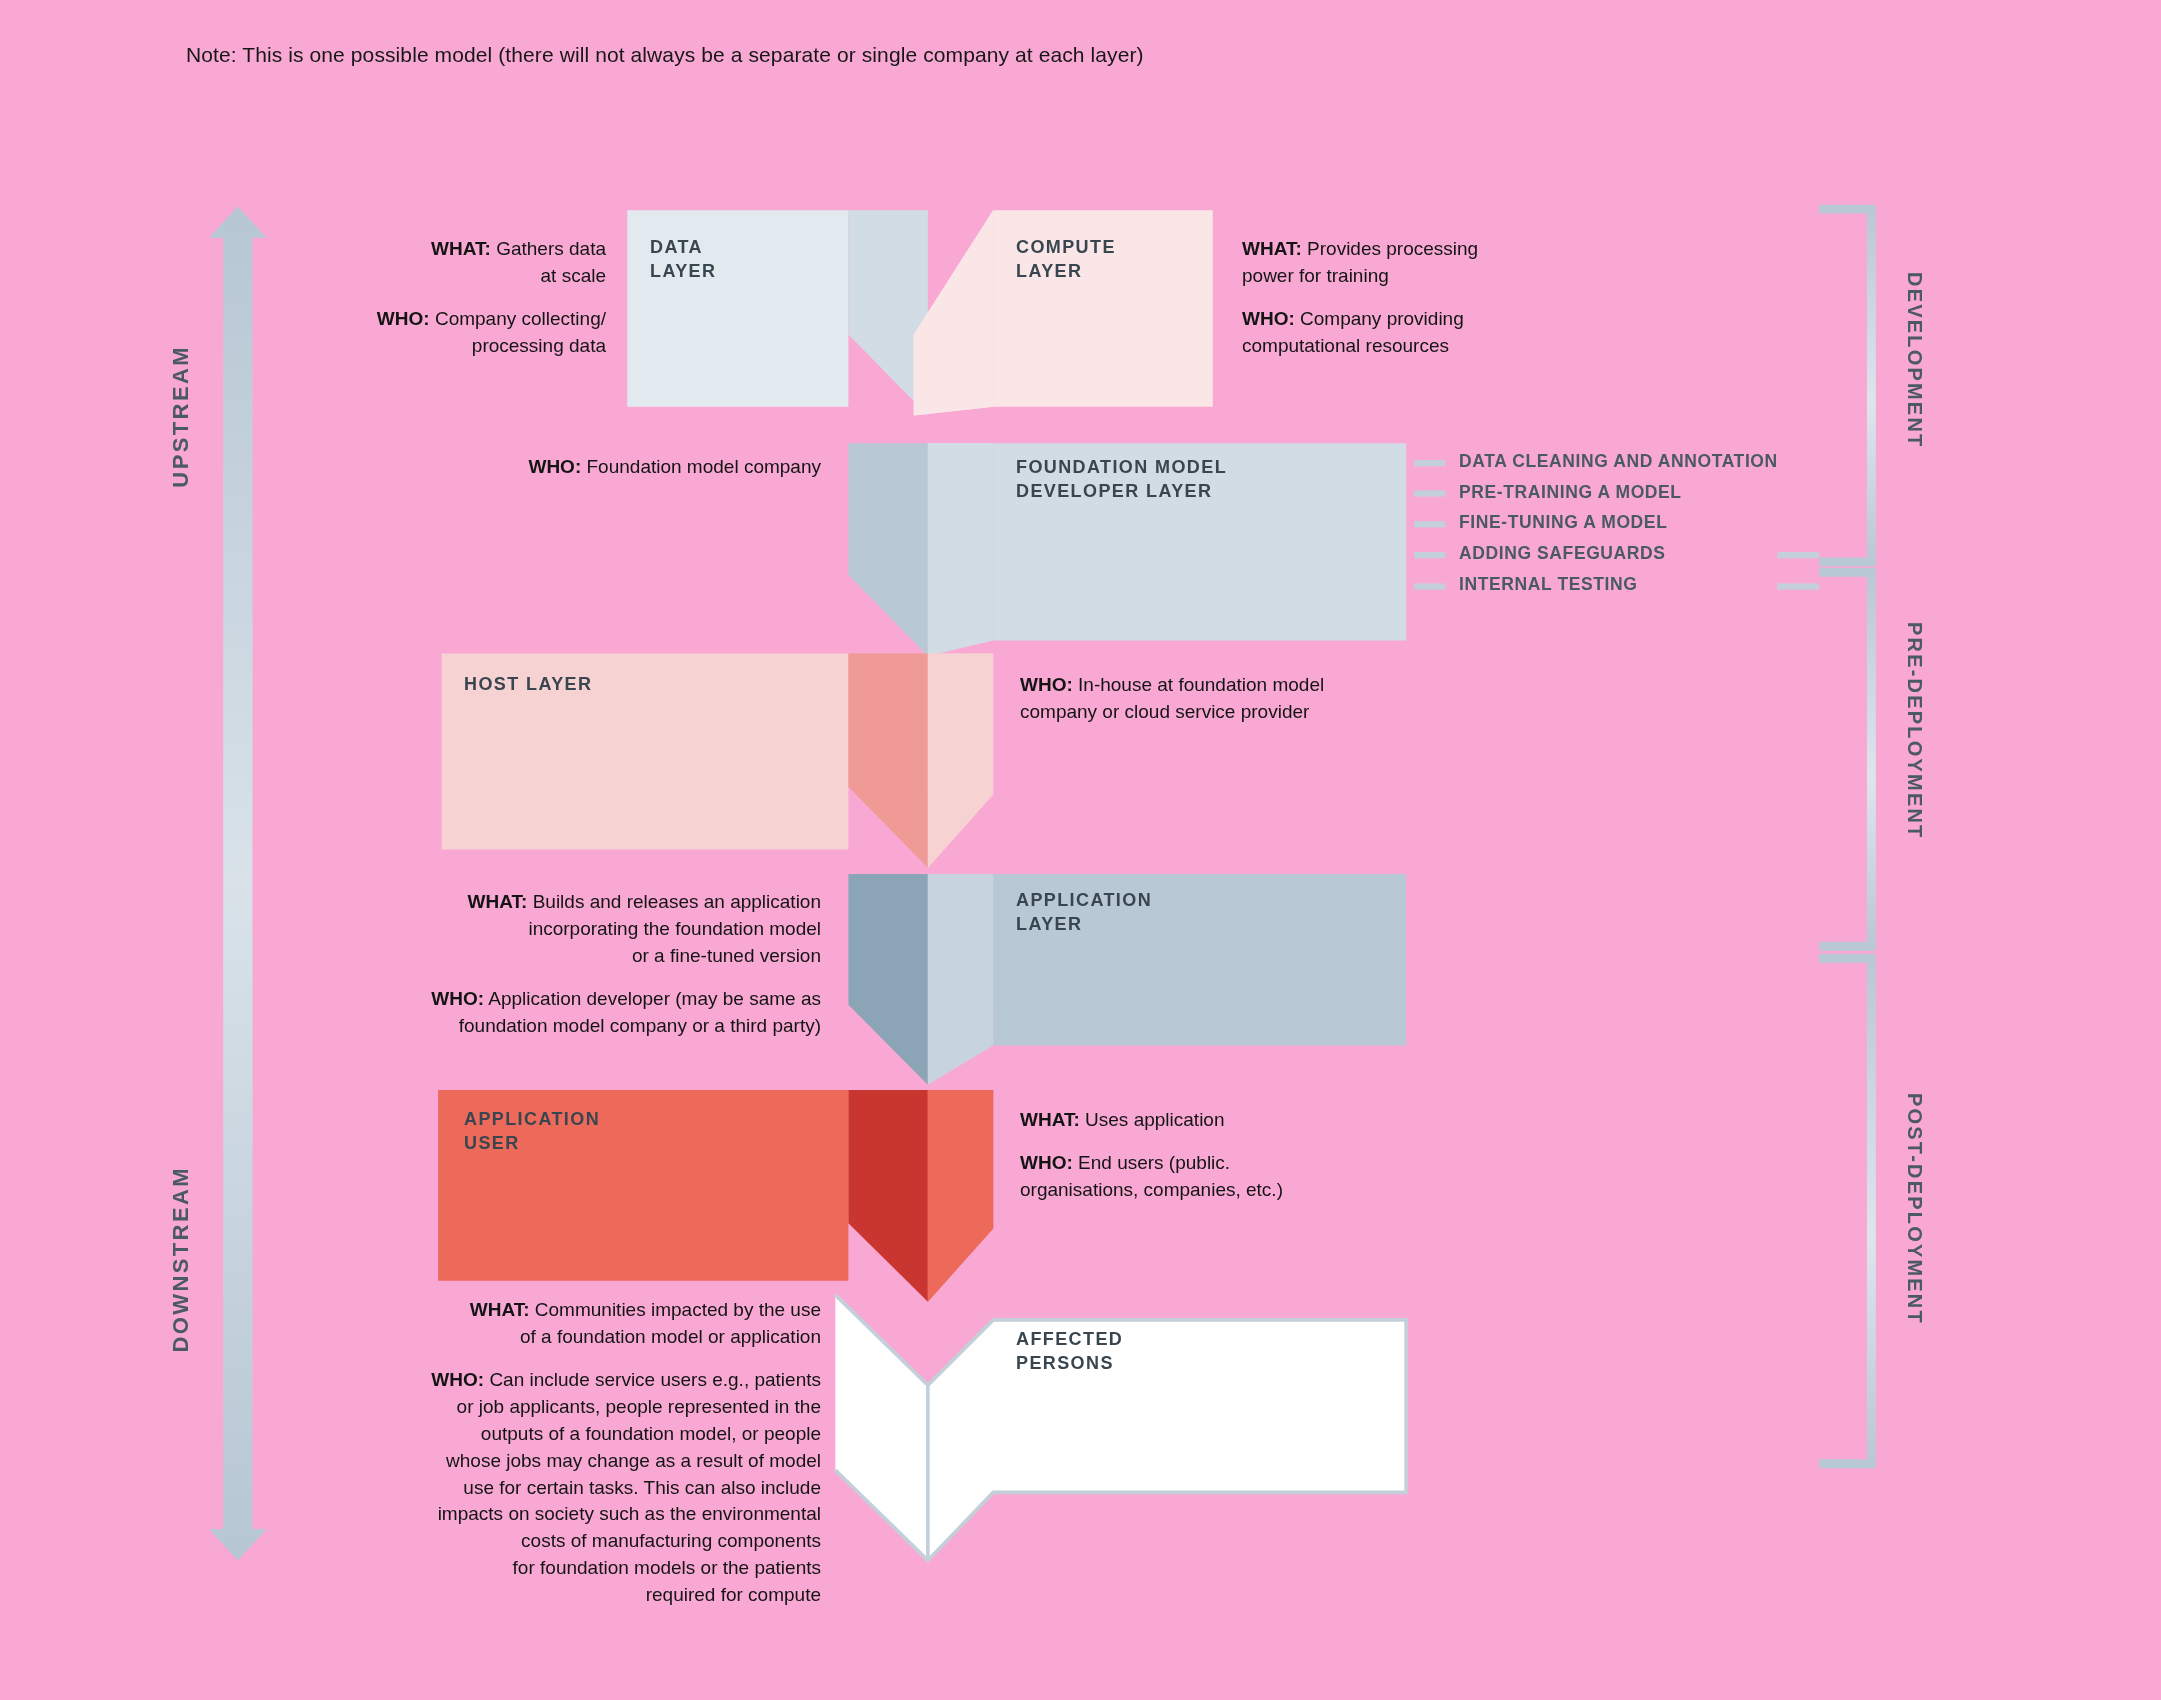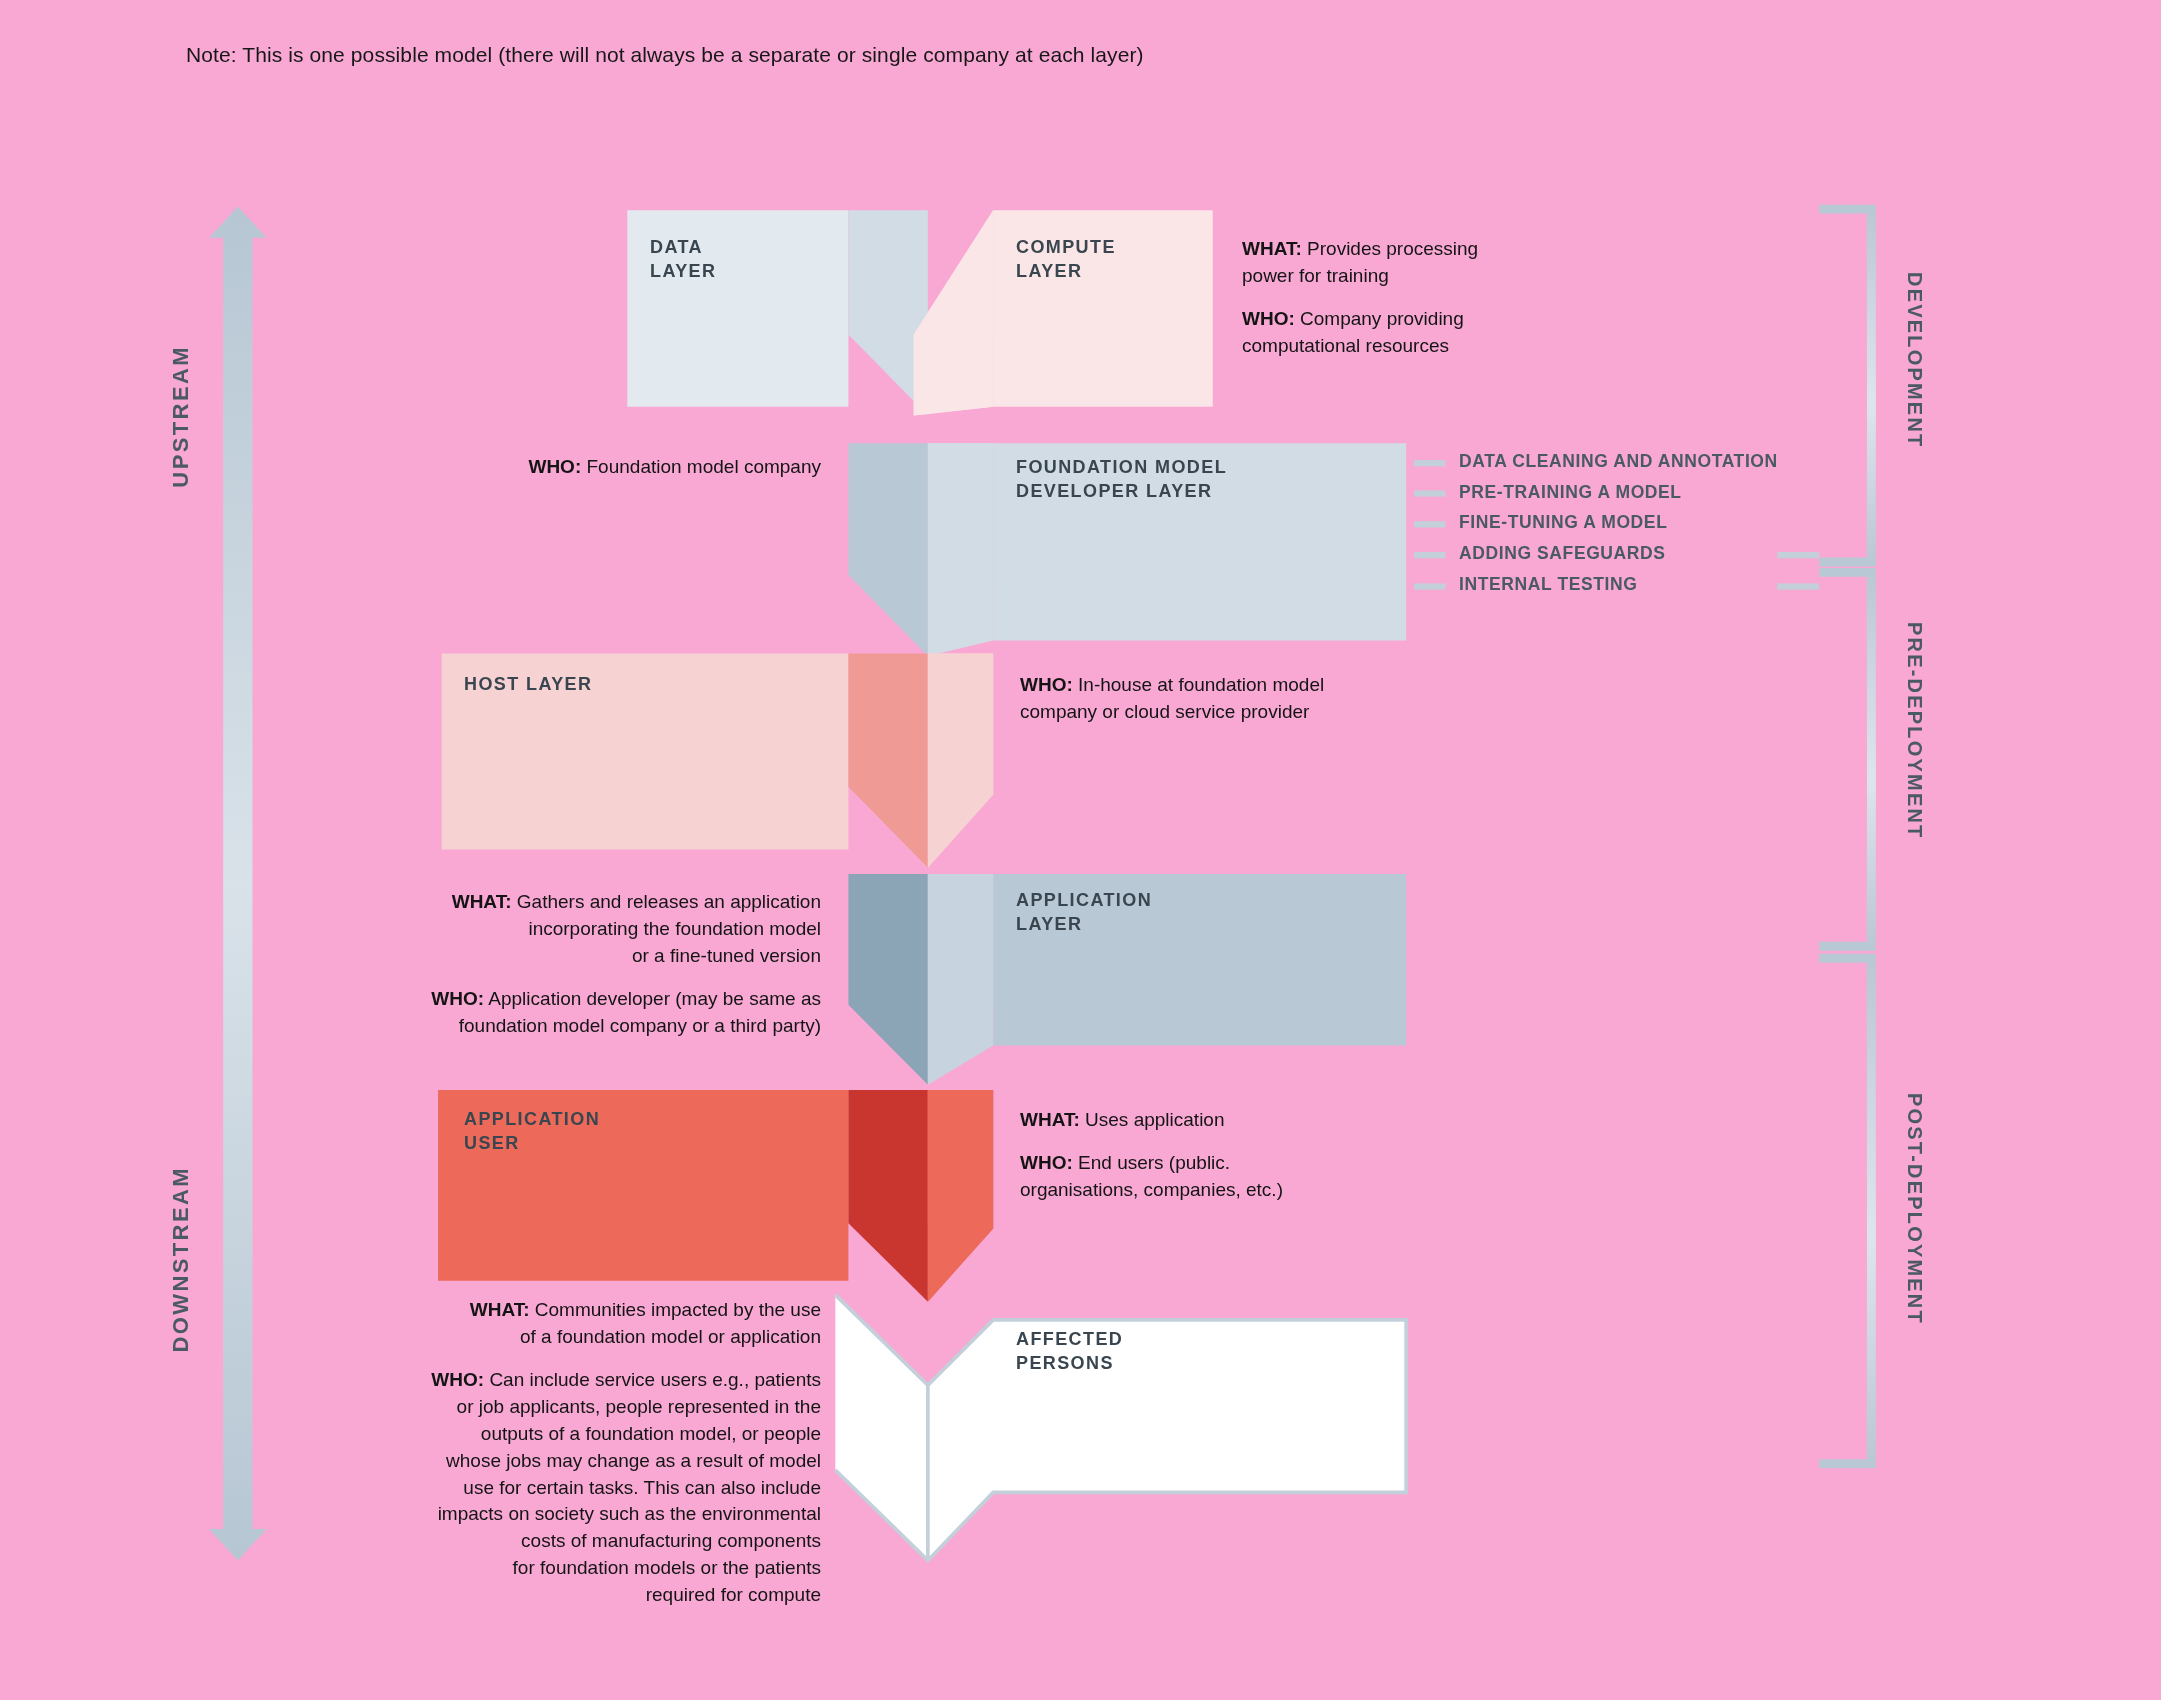--- a/index.html
+++ b/index.html
@@ -215,20 +215,32 @@
 
   <div class="layerTitle" style="left:1016px; top:889px;">APPLICATION
 LAYER</div>
 
   <div class="layerTitle" style="left:464px; top:1108px;">APPLICATION
 USER</div>
 
   <div class="layerTitle" style="left:1016px; top:1328px;">AFFECTED
 PERSONS</div>
 
+  <div class="desc r" style="left:209px; top:236px; width:397px;">
+    <p>
+      <b>WHAT:</b>
+      <span>Gathers data</span><br>
+      <span>at scale</span>
+    </p>
+    <p>
+      <b>WHO:</b>
+      <span>Company collecting/</span><br>
+      <span>processing data</span>
+    </p>
+  </div>
 
   <div class="desc l" style="left:1242px; top:236px; width:471px;">
     <p>
       <b>WHAT:</b>
       <span>Provides processing</span><br>
       <span>power for training</span>
     </p>
     <p>
       <b>WHO:</b>
       <span>Company providing</span><br>
@@ -253,21 +265,21 @@
     <p>
       <b>WHO:</b>
       <span>In-house at foundation model</span><br>
       <span>company or cloud service provider</span>
     </p>
   </div>
 
   <div class="desc r" style="left:314px; top:889px; width:507px;">
     <p>
       <b>WHAT:</b>
-      <span>Gathers and releases an application</span><br>
+      <span>Builds and releases an application</span><br>
       <span>incorporating the foundation model</span><br>
       <span>or a fine-tuned version</span>
     </p>
     <p>
       <b>WHO:</b>
       <span>Application developer (may be same as</span><br>
       <span>foundation model company or a third party)</span>
     </p>
   </div>
 

